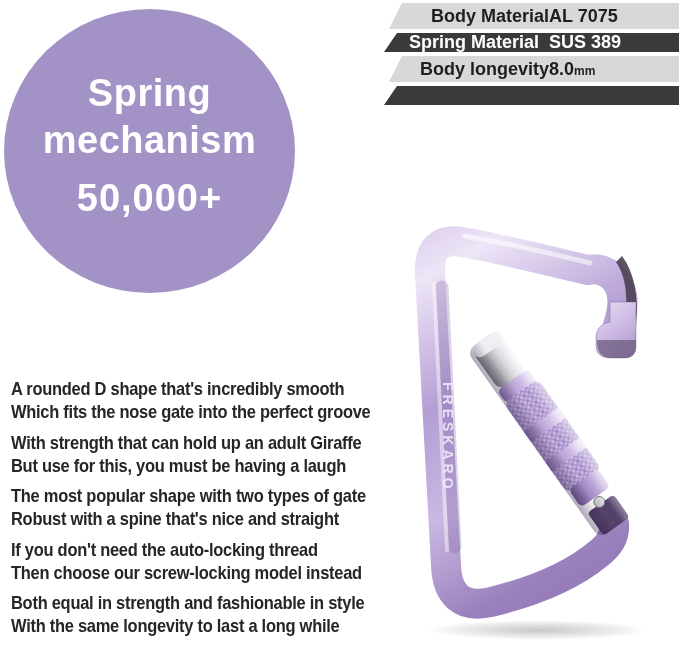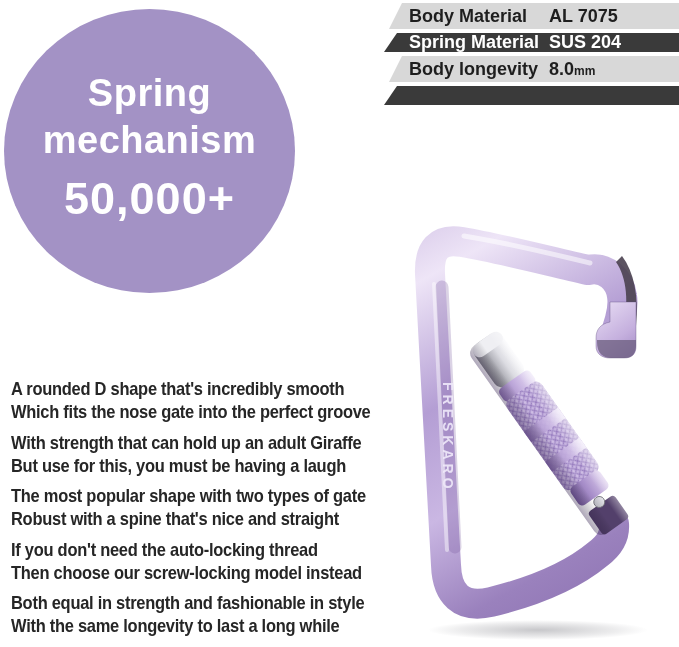--- a/index.html
+++ b/index.html
@@ -11,30 +11,30 @@
   .canvas{position:absolute;inset:0;}
 
   
   .badge{
     position:absolute;left:4px;top:9px;width:291px;height:284px;border-radius:50%;
     background:var(--badge-bg,#a392c5);
     display:flex;flex-direction:column;align-items:center;justify-content:center;
     color:var(--badge-text,#ffffff);font-weight:bold;text-align:left;
   }
   .badge .t{font-size:38px;line-height:47px;letter-spacing:.5px;}
-  .badge .n{font-size:45px;line-height:69px;letter-spacing:1px;}
+  .badge .n{font-size:38px;line-height:69px;letter-spacing:1px;}
 
   
   .spec-table{position:absolute;top:3px;right:0;width:290px;}
   .spec-row{
     display:flex;align-items:center;margin-bottom:4px;padding-left:20px;
     clip-path:polygon(13px 0,100% 0,100% 100%,0 100%);
     font-weight:bold;font-size:18px;white-space:nowrap;
   }
-  .spec-row.light{height:26px;background:var(--row-light-bg,#d8d8d8);color:var(--row-light-text,#1e1e1e);}
+  .spec-row.light{height:26px;background:var(--row-light-bg,#d8d8d8);color:var(--row-light-text,#1e1e1e);text-align:right;}
   .spec-row.dark{height:19px;background:var(--row-dark-bg,#3a3a3a);color:var(--row-dark-text,#ffffff);margin-left:-5px;padding-left:25px;}
   .spec-label{width:140px;flex:none;}
   .spec-unit{font-size:12px;}
 
   
   .poem{
     position:absolute;left:11px;top:377px;width:460px;
     transform:scaleX(.89);transform-origin:left top;
     color:var(--poem-text,#262626);font-weight:bold;font-size:18.5px;line-height:23px;
     letter-spacing:-.3px;white-space:nowrap;
@@ -55,21 +55,21 @@
     <div class="n">50,000+</div>
   </div>
 
   <div class="spec-table">
     <div class="spec-row light">
       <span class="spec-label">Body Material</span>
       <span class="spec-value"><span>AL 7075</span><span class="spec-unit"></span></span>
     </div>
     <div class="spec-row dark">
       <span class="spec-label">Spring Material</span>
-      <span class="spec-value"><span>SUS 204</span><span class="spec-unit"></span></span>
+      <span class="spec-value"><span>SUS 389</span><span class="spec-unit"></span></span>
     </div>
     <div class="spec-row light">
       <span class="spec-label">Body longevity</span>
       <span class="spec-value"><span>8.0</span><span class="spec-unit">mm</span></span>
     </div>
     <div class="spec-row dark">
     </div>
   </div>
 
   <div class="poem">

